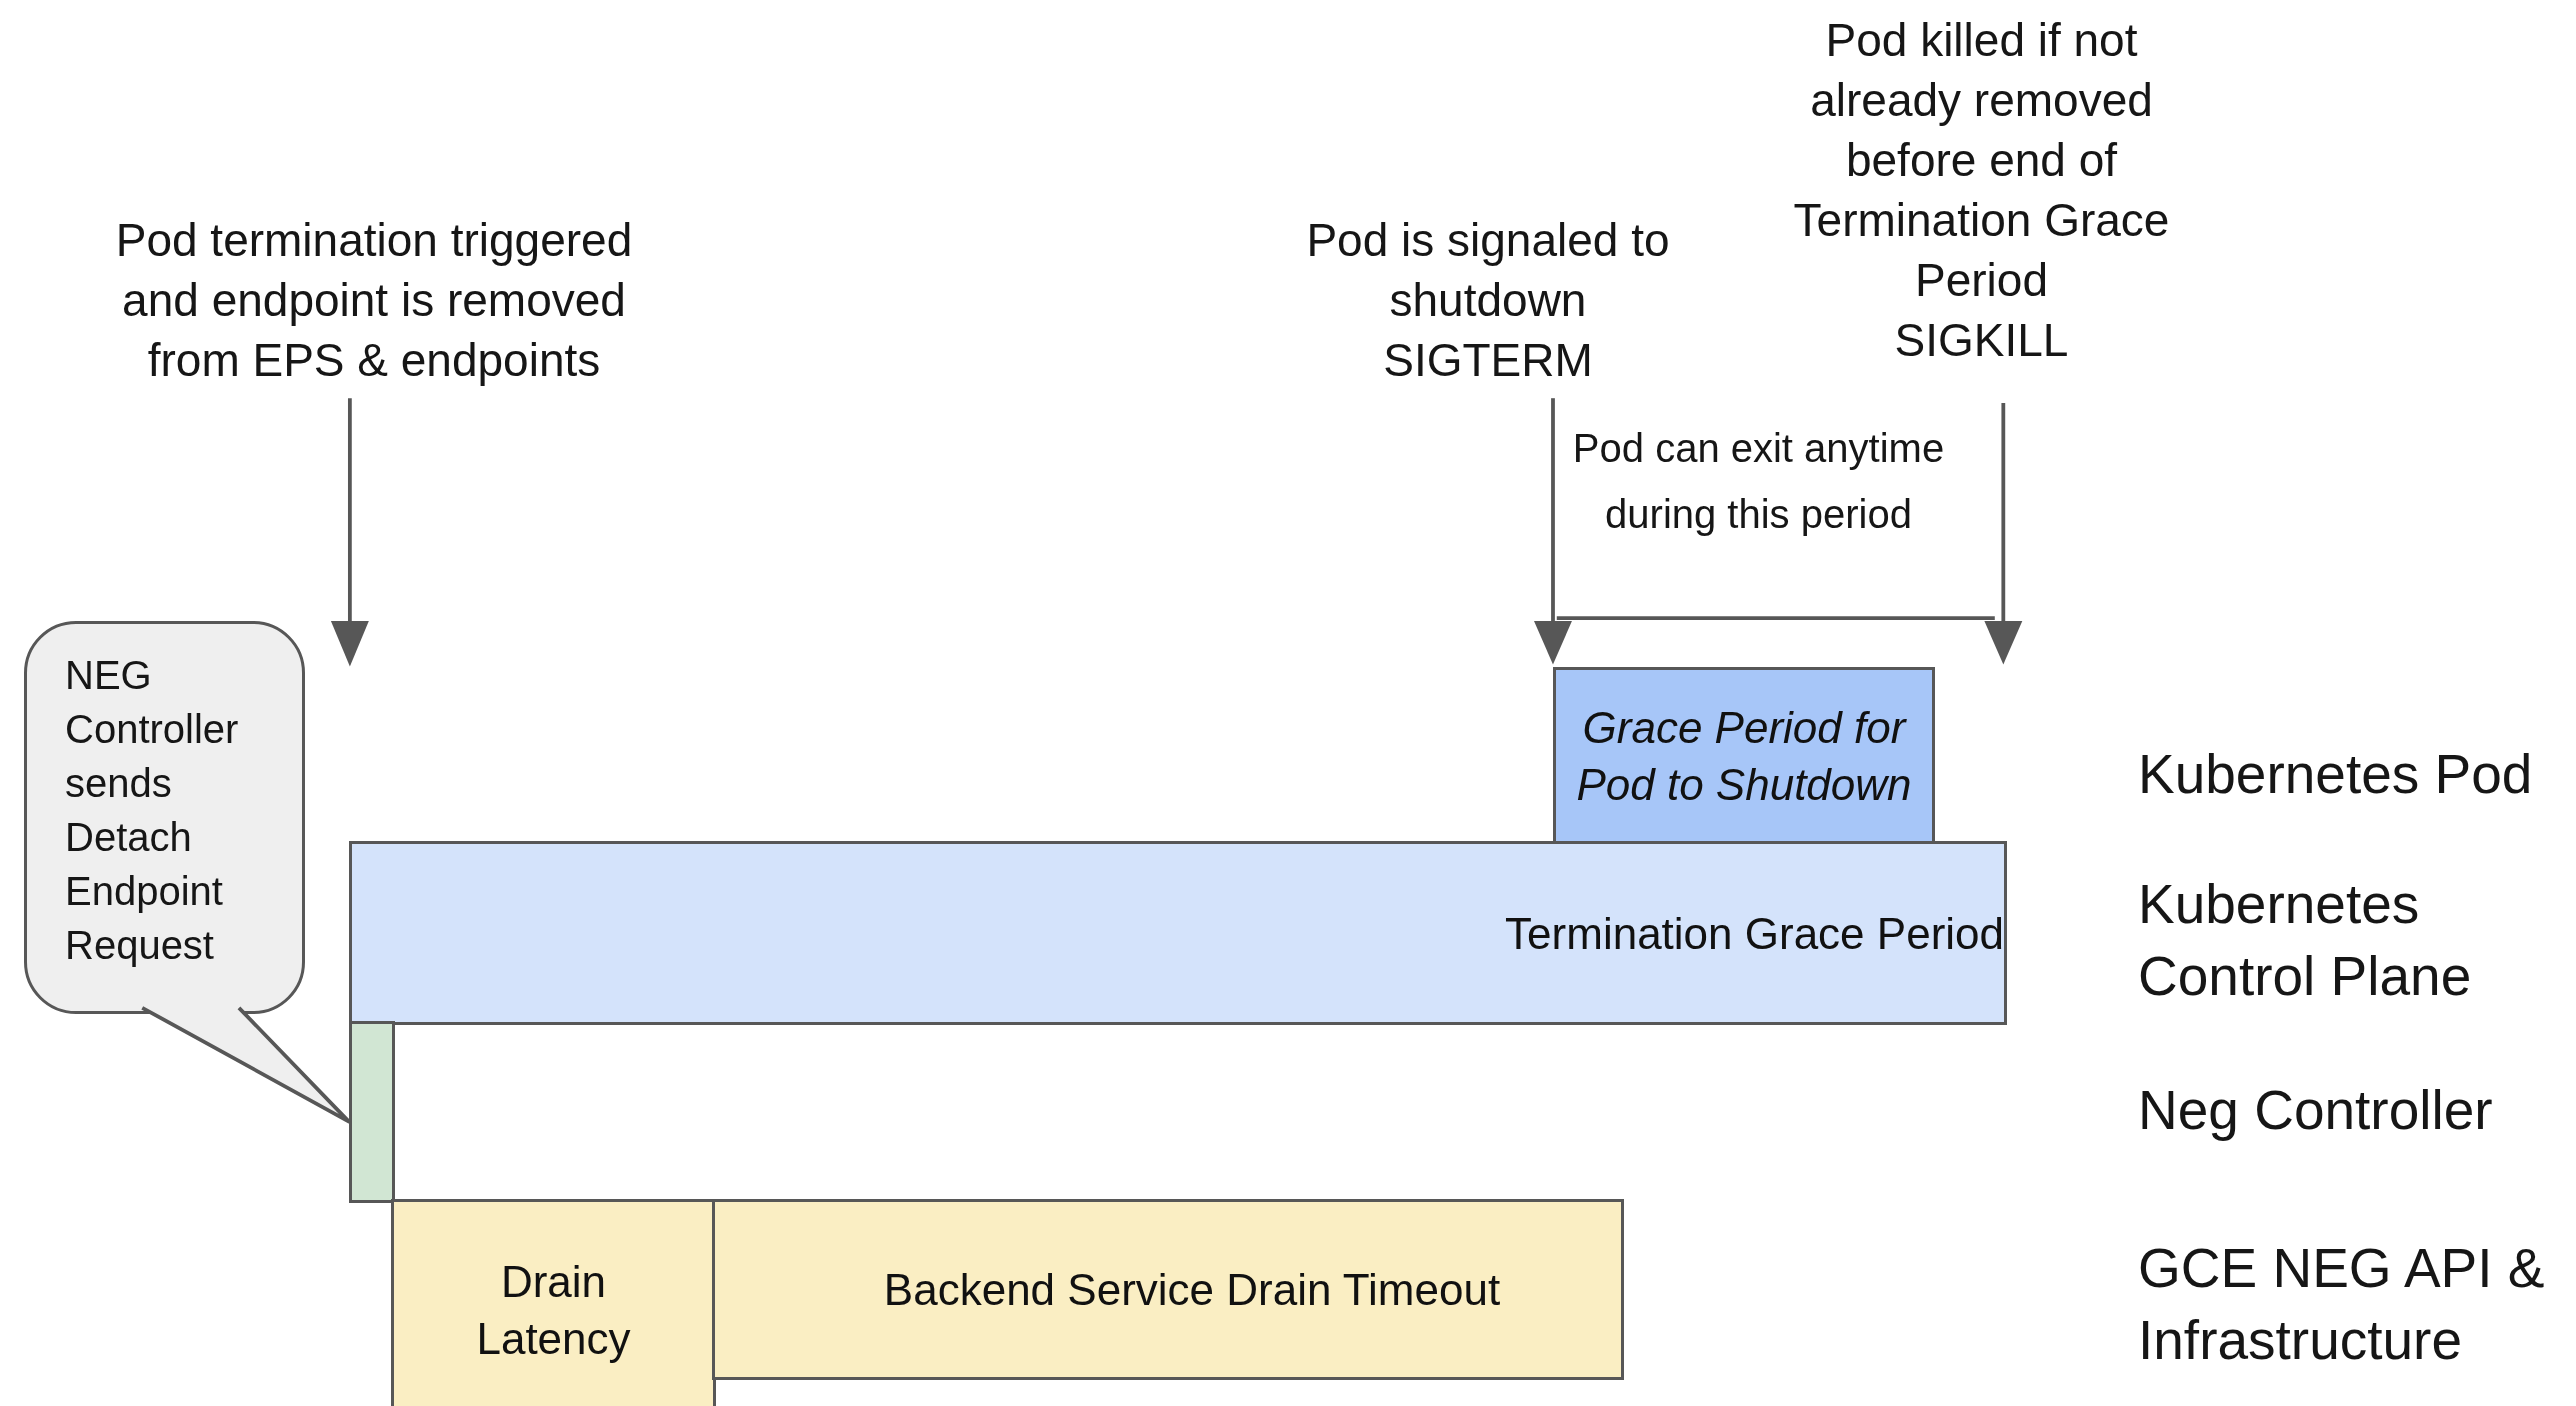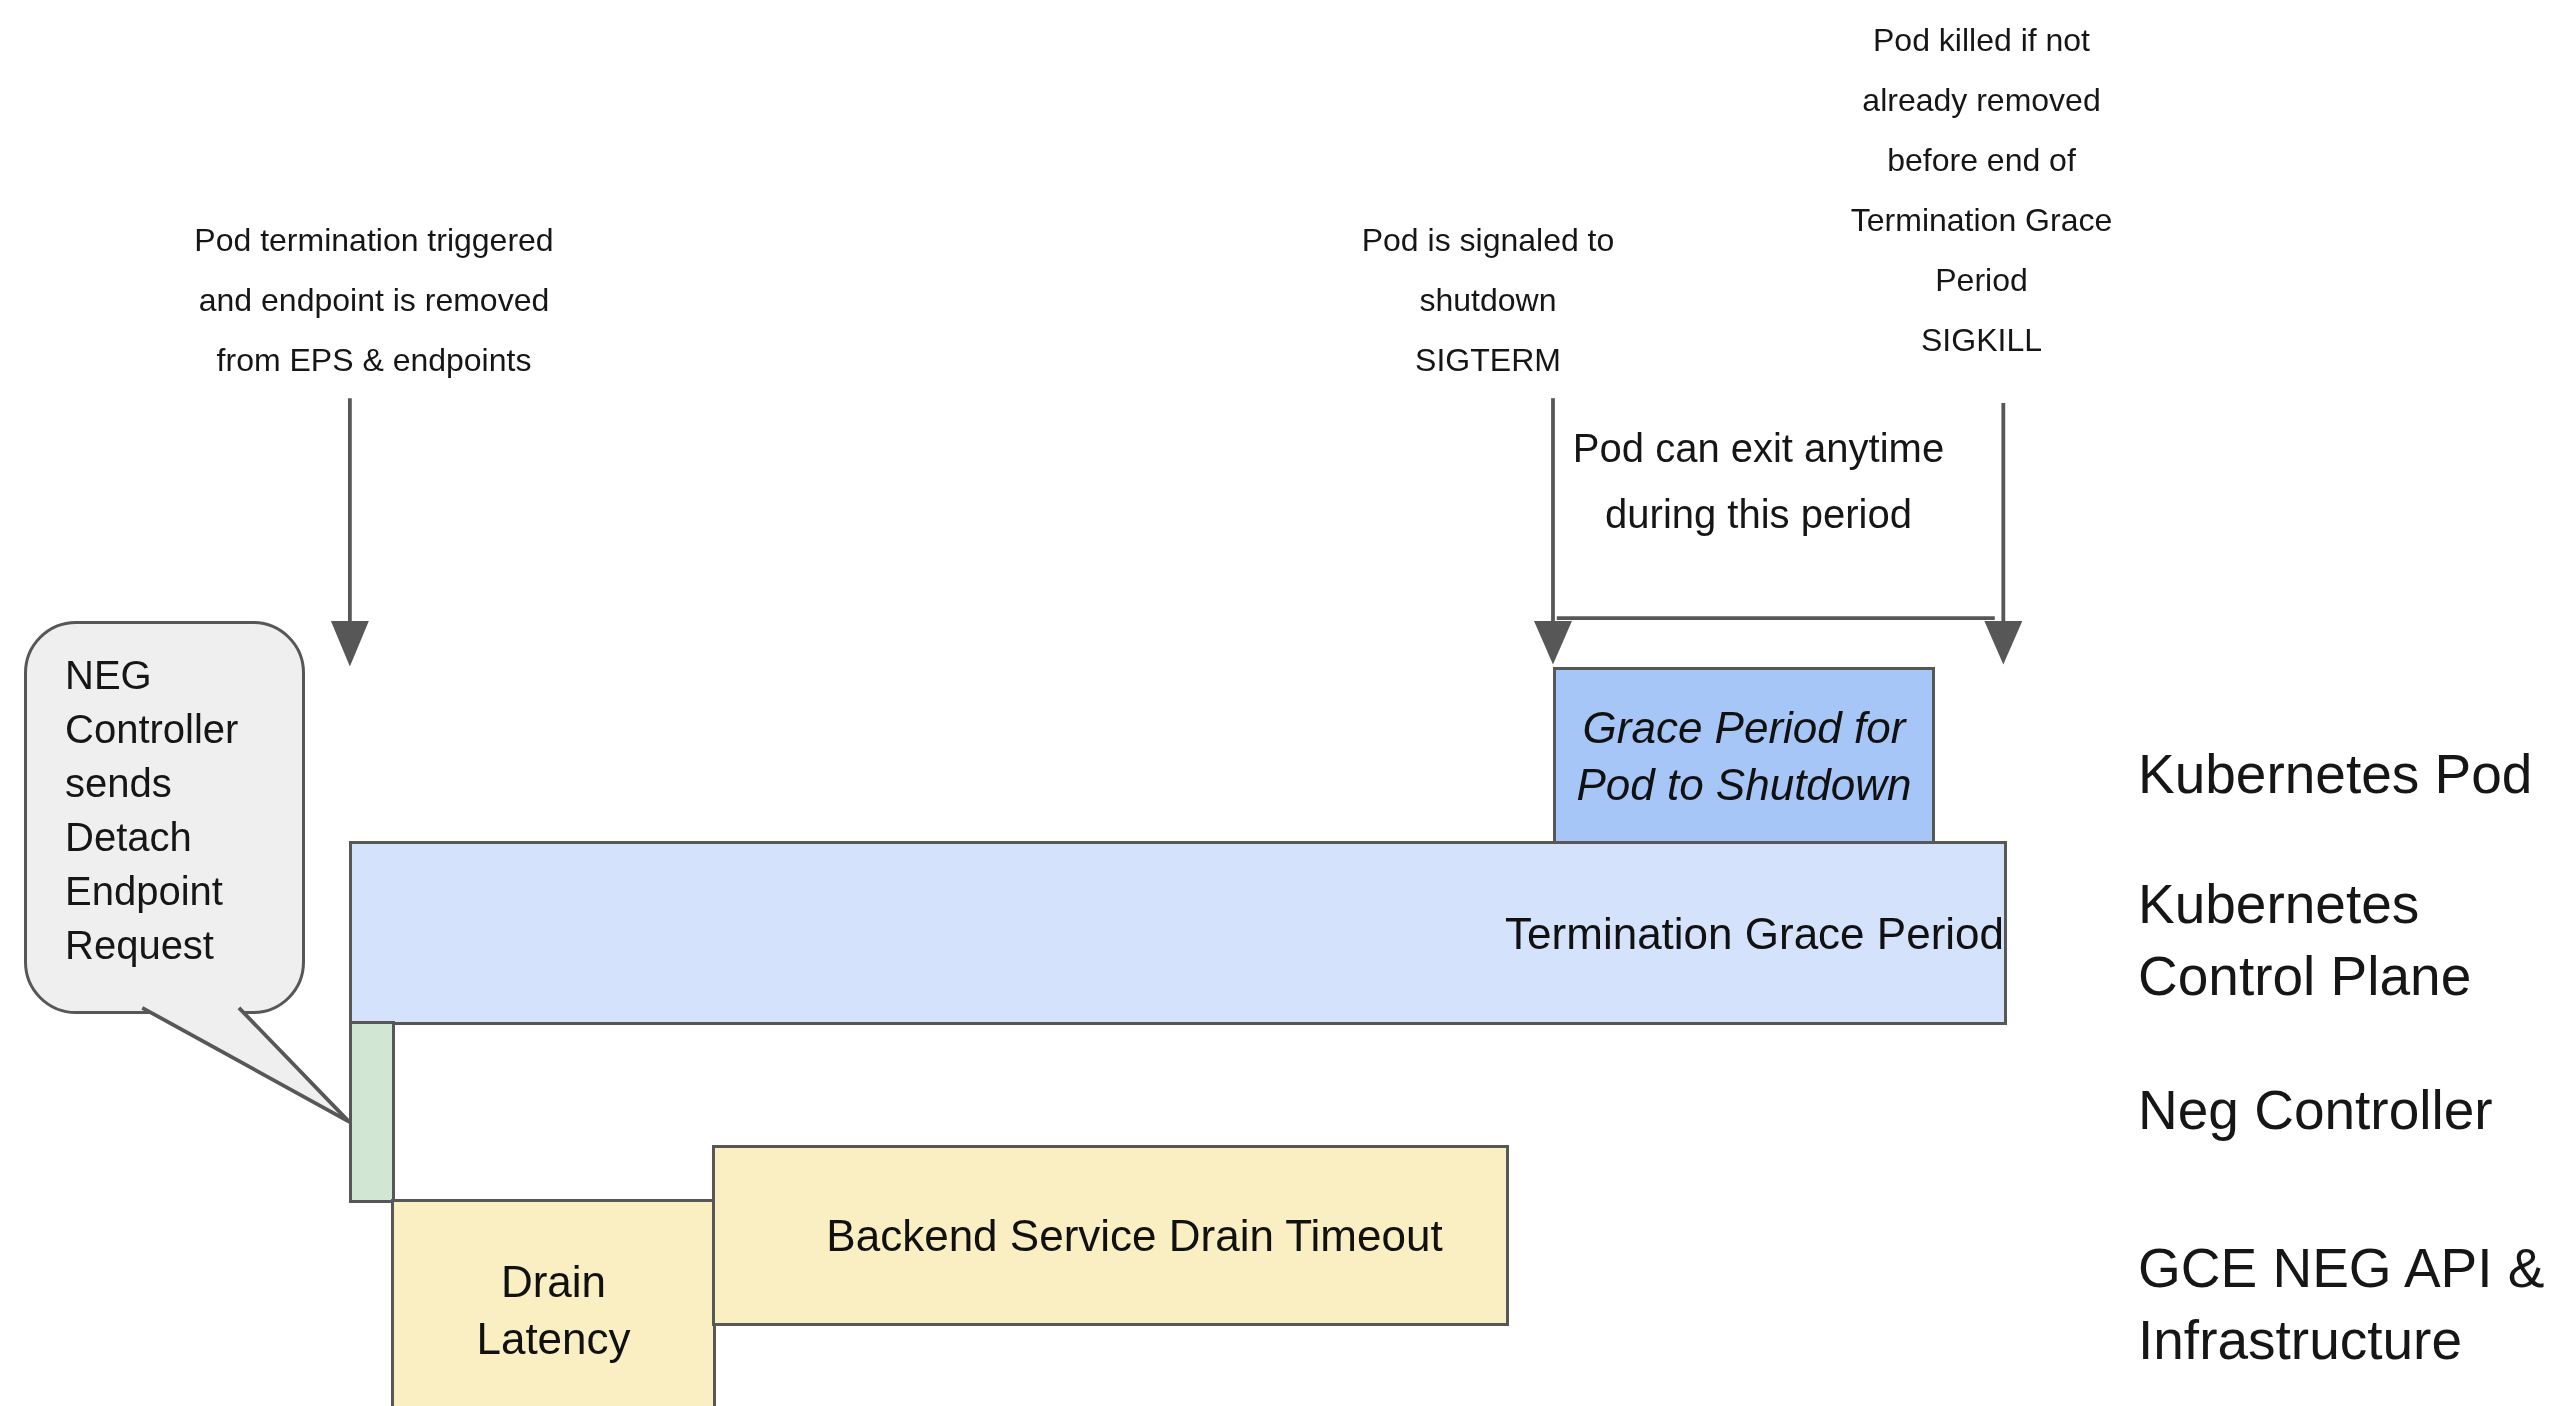--- a/index.html
+++ b/index.html
@@ -2,21 +2,21 @@
 <html style="--bar-blue: #a7c6f8; --bar-lightblue: #d4e3fb; --bar-green: #d1e6d3; --bar-yellow: #faeec3; --line-gray: #575757; --bubble-fill: #efefef; --text-dark: #161616;font-size:15px"><head>
 <meta charset="utf-8">
 <style>
   html,body{margin:0;padding:0;background:#ffffff;}
   #canvas{
     position:relative;width:2576px;height:1406px;background:#ffffff;overflow:hidden;
     font-family:"Liberation Sans", sans-serif;color:var(--text-dark,#161616);
   }
   .ann{
     position:absolute;white-space:pre-line;text-align:center;
-    font-size:32px;line-height:60px;color:var(--text-dark,#161616);
+    font-size:46px;line-height:60px;color:var(--text-dark,#161616);
   }
   .ann.small{font-size:40px;line-height:66px;}
   .bar{
     position:absolute;box-sizing:border-box;
     border:3.8px solid var(--line-gray,#575757);
     display:flex;align-items:center;justify-content:center;
     text-align:center;white-space:pre-line;
     font-size:44px;line-height:57px;color:#111111;
   }
   .bar-blue{background:var(--bar-blue,#a7c6f8);}
@@ -75,21 +75,21 @@
     <span>Termination Grace Period</span>
   </div>
 
   <div class="bar bar-green" style="left:349px;top:1021px;width:46px;height:182px;"></div>
 
   <div class="bar bar-yellow" style="left:391px;top:1199px;width:325px;height:222px;">
     <span>Drain
 Latency</span>
   </div>
 
-  <div class="bar bar-yellow" style="left:712px;top:1145px;width:797px;height:181px;padding-left:48px;">
+  <div class="bar bar-yellow" style="left:712px;top:1199px;width:912px;height:181px;padding-left:48px;">
     <span>Backend Service Drain Timeout</span>
   </div>
 
   <div class="lane-label" style="top:738px;">Kubernetes Pod</div>
 
   <div class="lane-label" style="top:868px;">Kubernetes
 Control Plane</div>
 
   <div class="lane-label" style="top:1074px;">Neg Controller</div>
 

